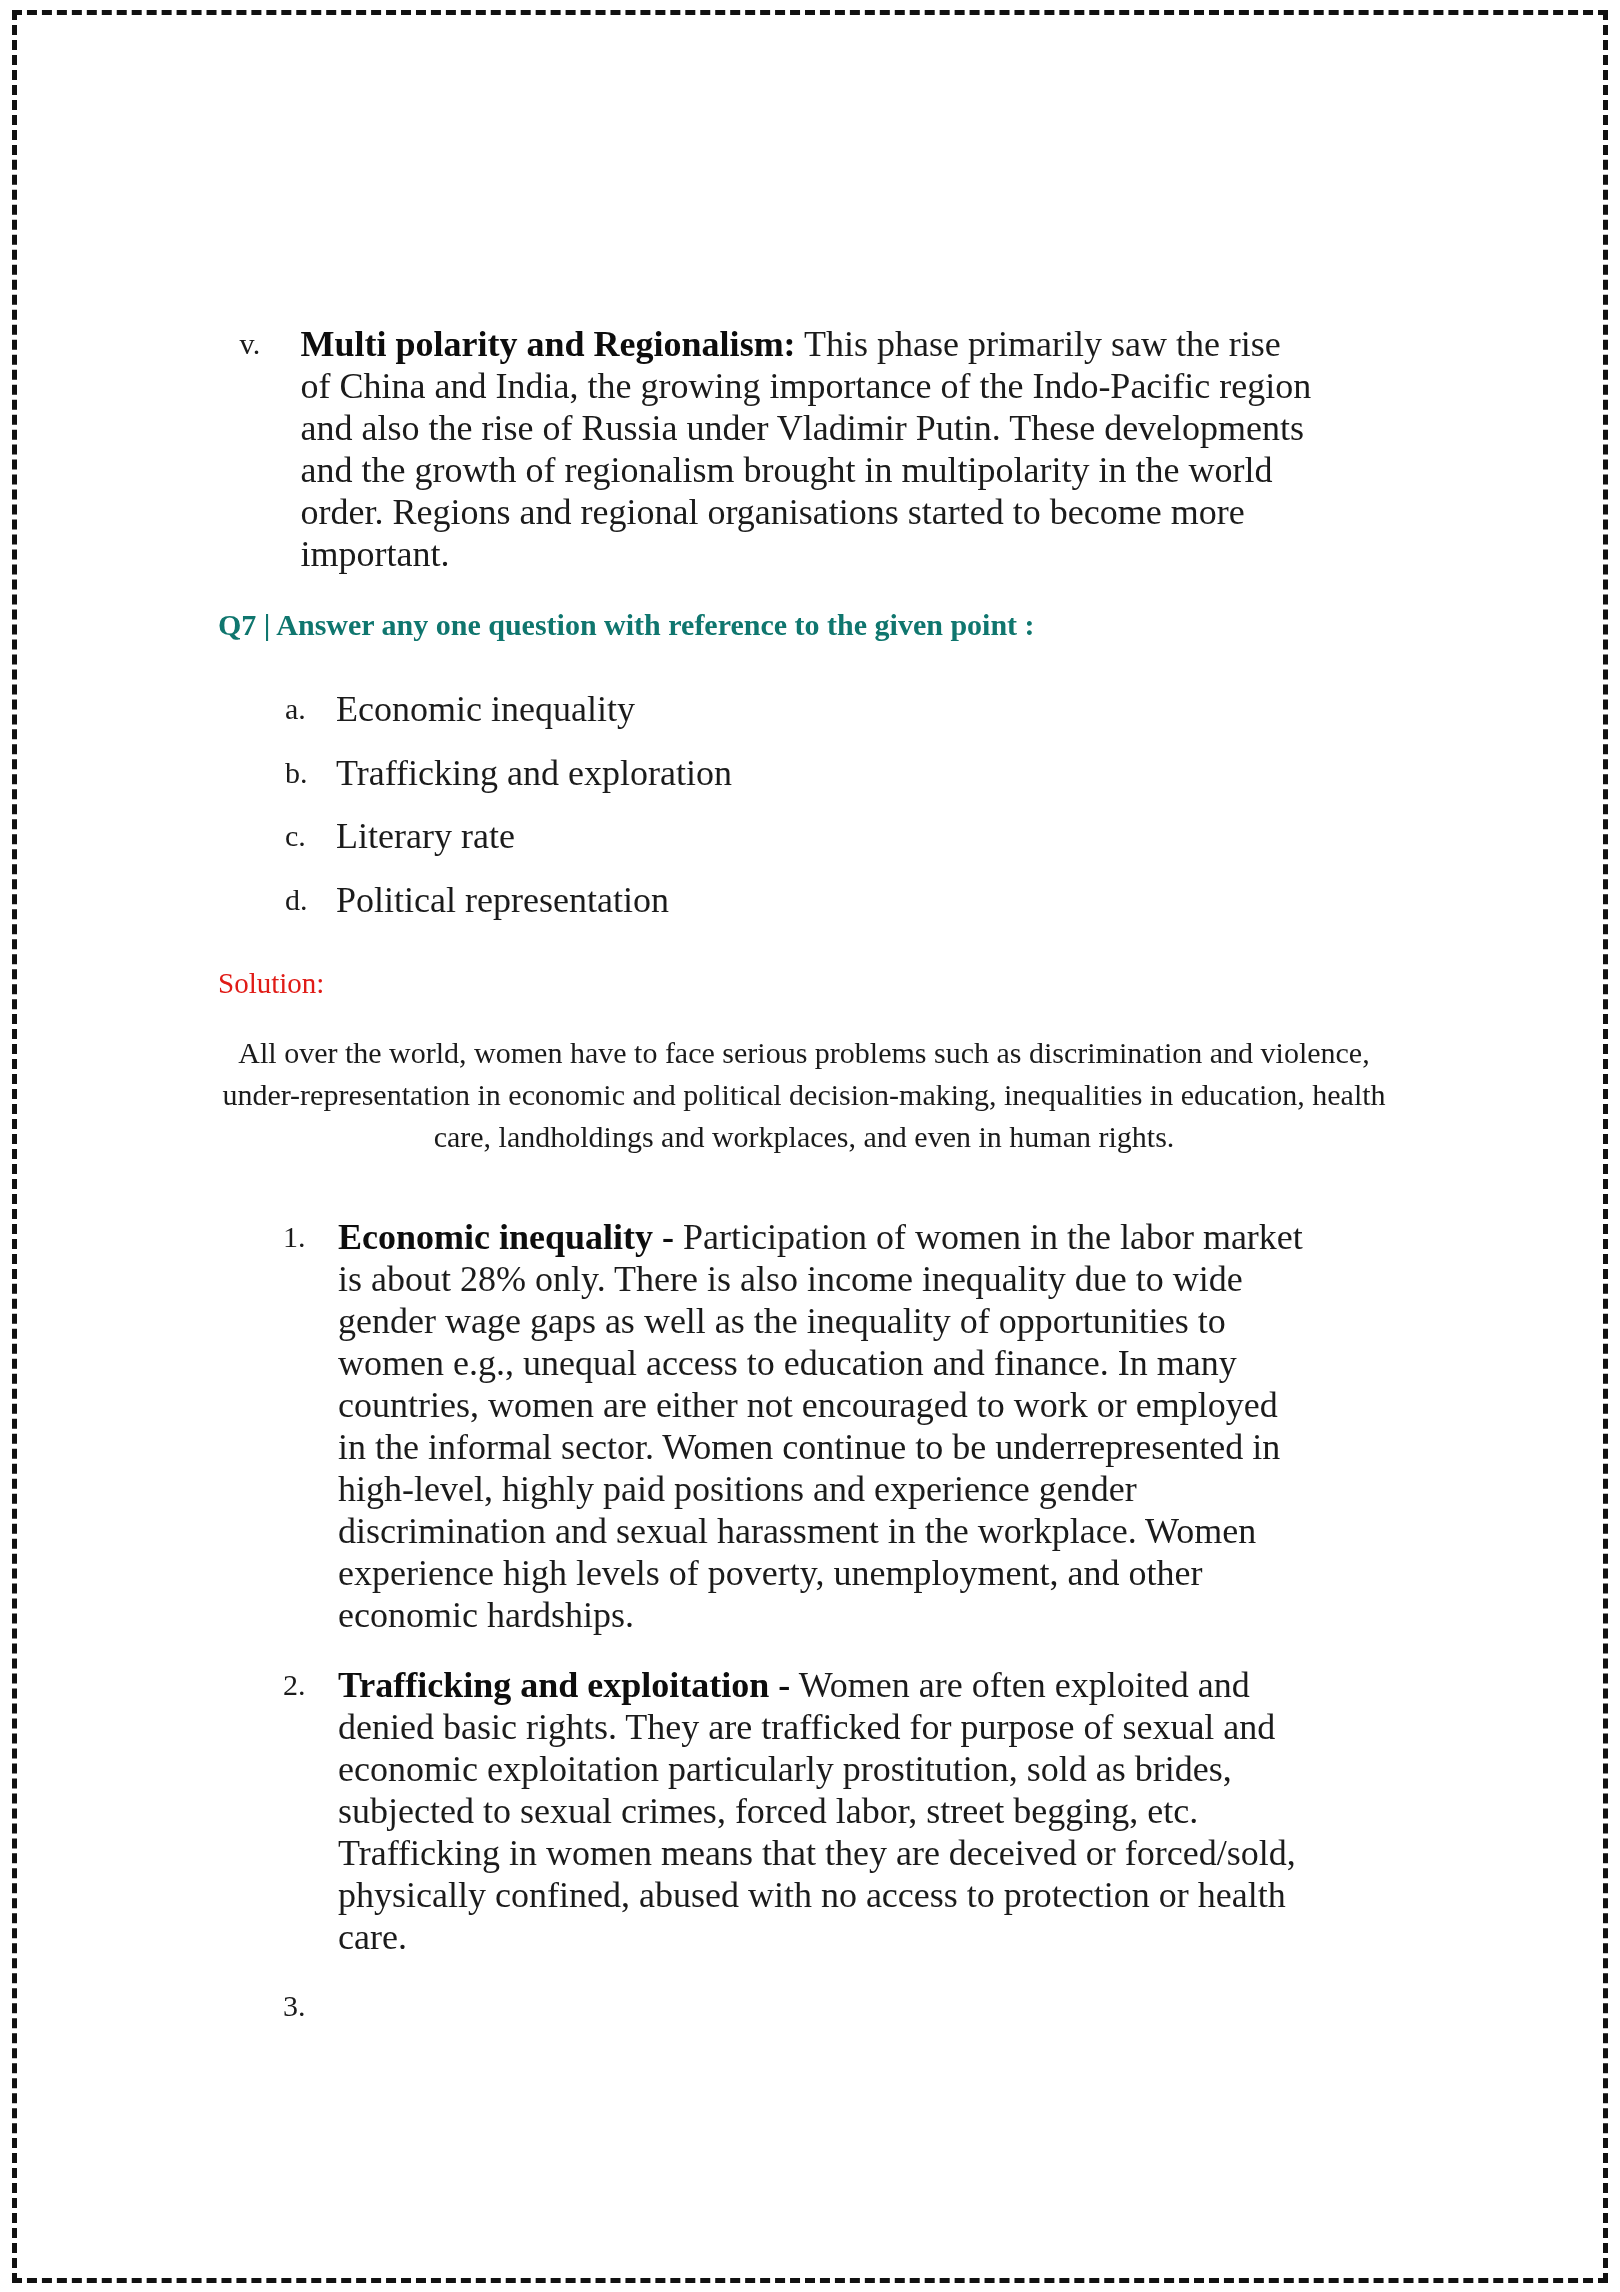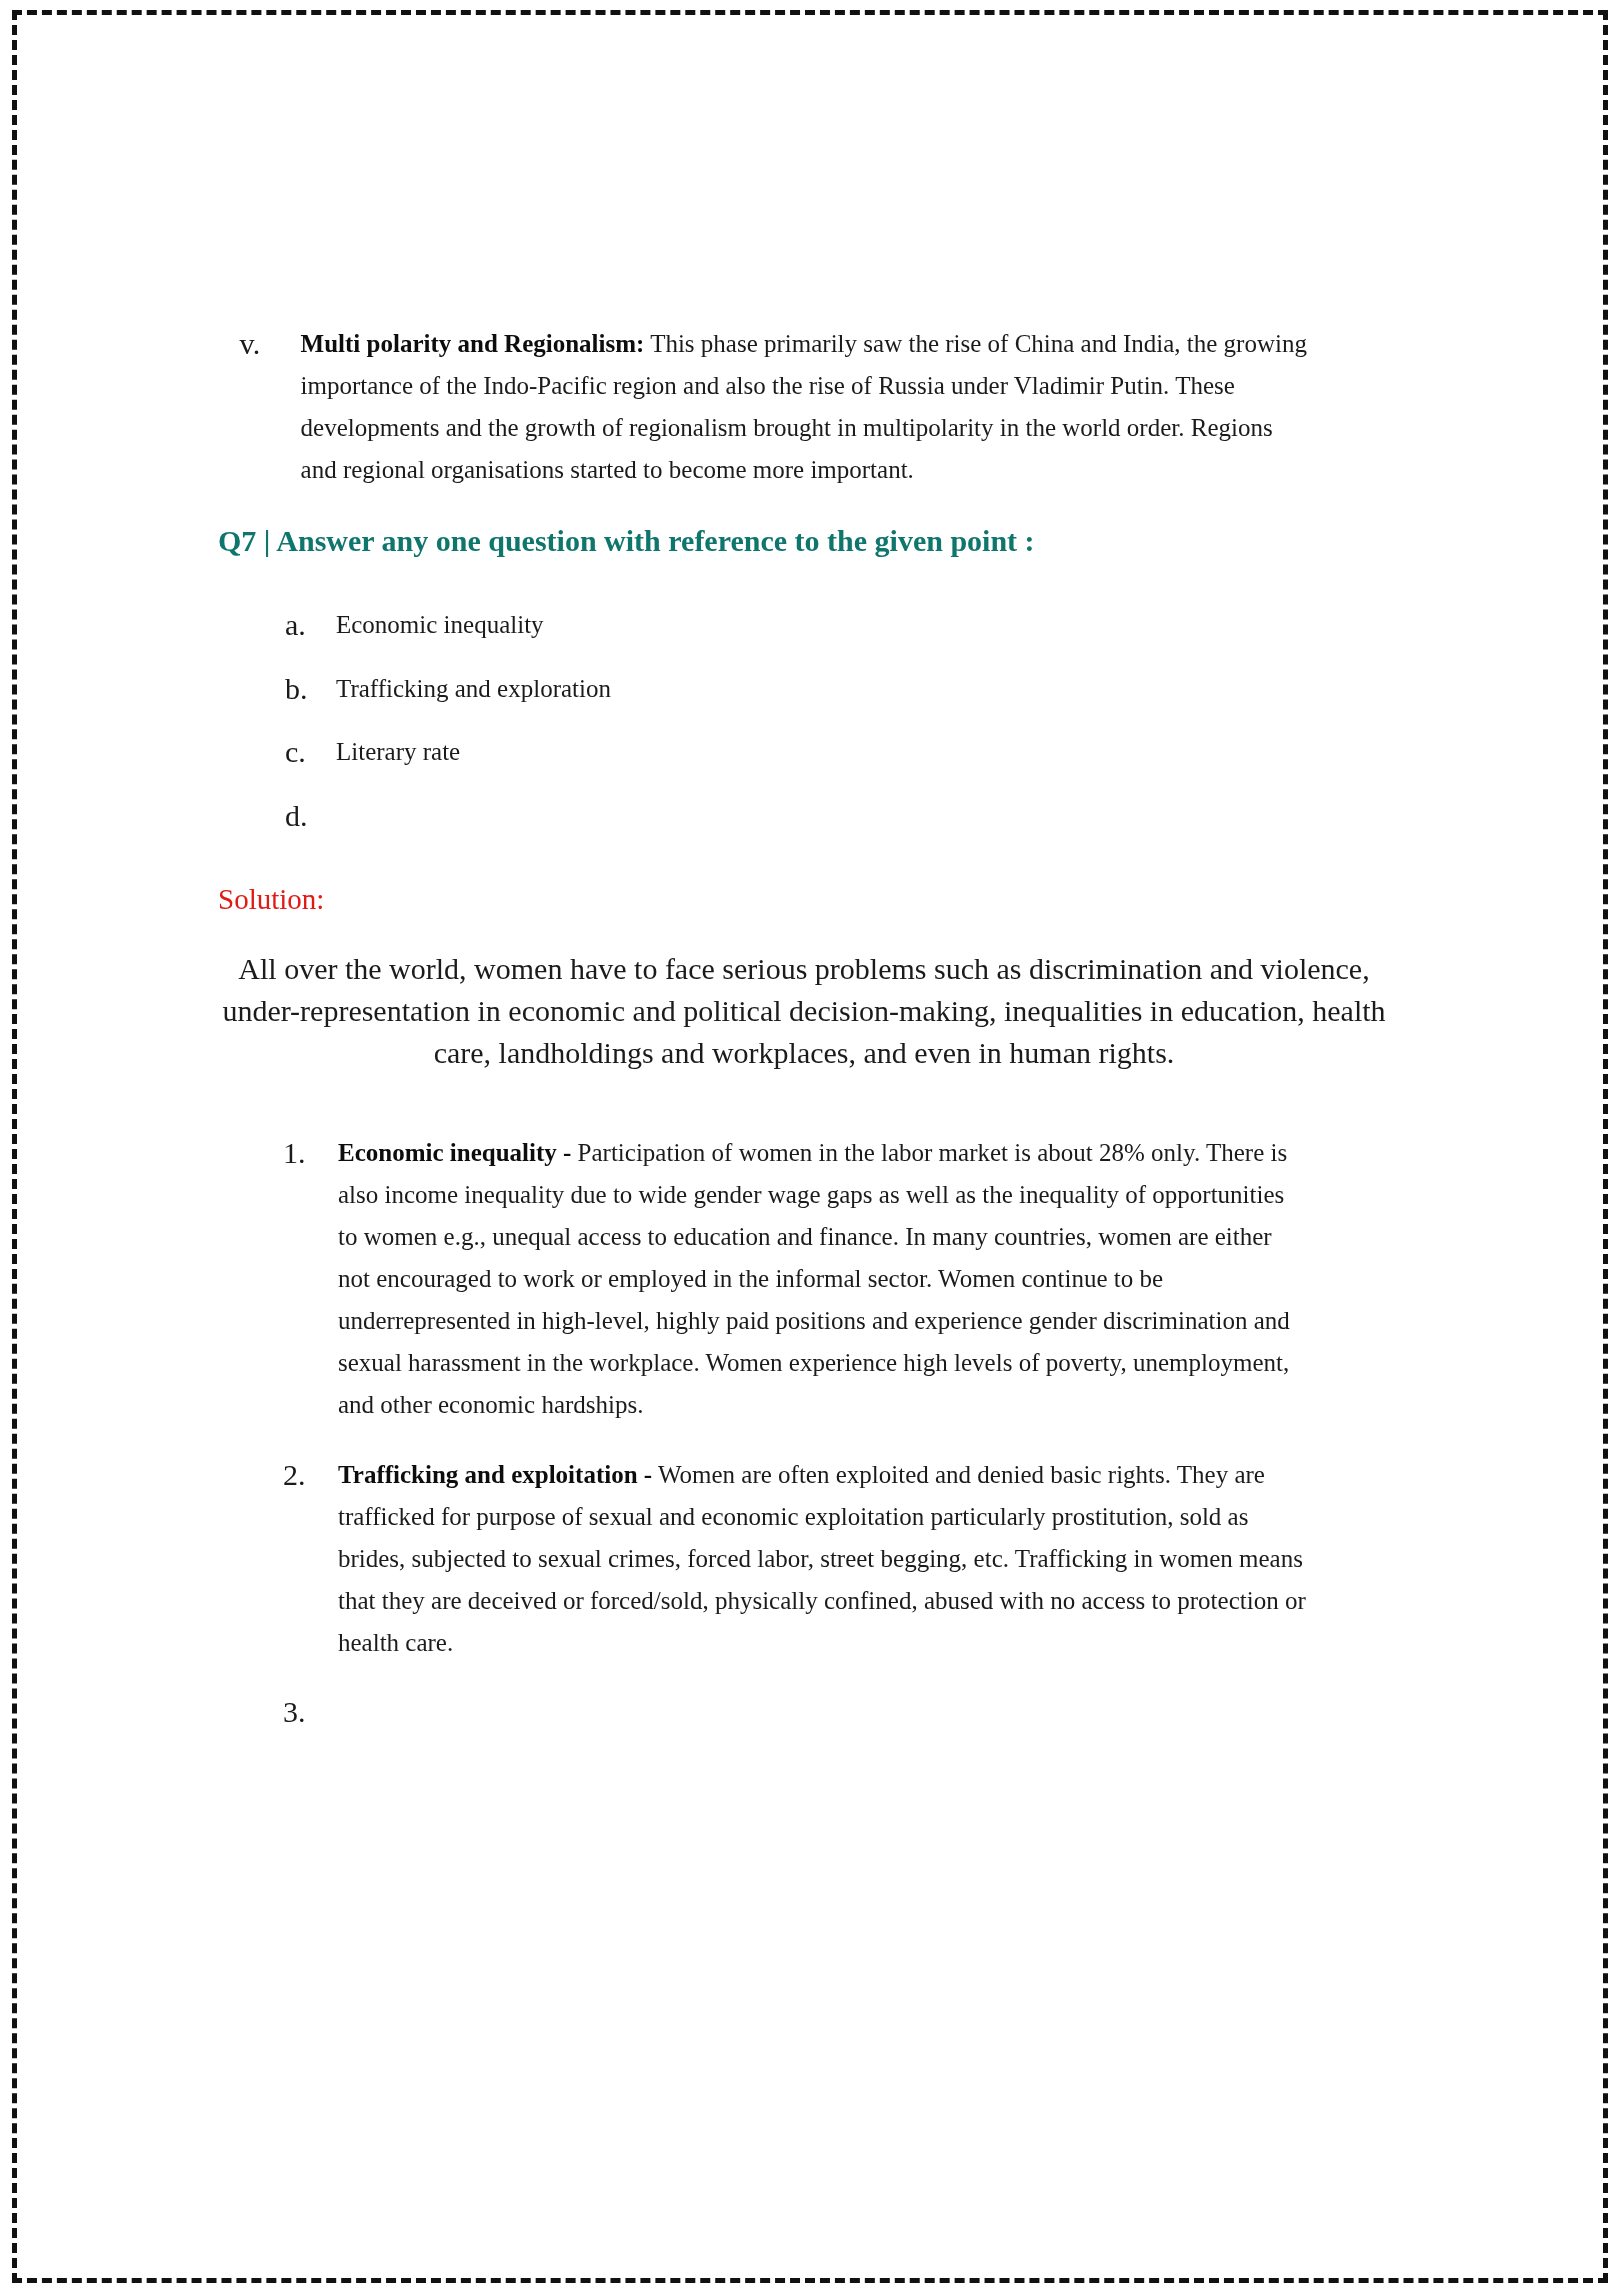--- a/index.html
+++ b/index.html
@@ -83,21 +83,21 @@
   }
   .marker {
     flex: 0 0 auto;
     font-size: 30px;
     line-height: 42px;
     color: #1b1b1b;
     text-align: left;
   }
   .item-body {
     flex: 1 1 auto;
-    font-size: 25px;
+    font-size: 36px;
     line-height: 42px;
     color: #1b1b1b;
   }
   .item-body b, .item-body strong {
     font-weight: bold;
     color: #0d0d0d;
   }
 
   
   .roman-list .marker { width: 61px; margin-left: 21.6px; }
@@ -150,20 +150,21 @@
       <li class="list-item">
         <span class="marker">b.</span>
         <span class="item-body">Trafficking and exploration</span>
       </li>
       <li class="list-item">
         <span class="marker">c.</span>
         <span class="item-body">Literary rate</span>
       </li>
       <li class="list-item">
         <span class="marker">d.</span>
+        <span class="item-body">Political representation</span>
       </li>
     </ul>
 
     <div class="gap-sm"></div>
 
     <p class="solution-label">Solution:</p>
 
     <div class="gap-md"></div>
 
     <p class="para">All over the world, women have to face serious problems such as discrimination and violence, under-representation in economic and political decision-making, inequalities in education, health care, landholdings and workplaces, and even in human rights.</p>

